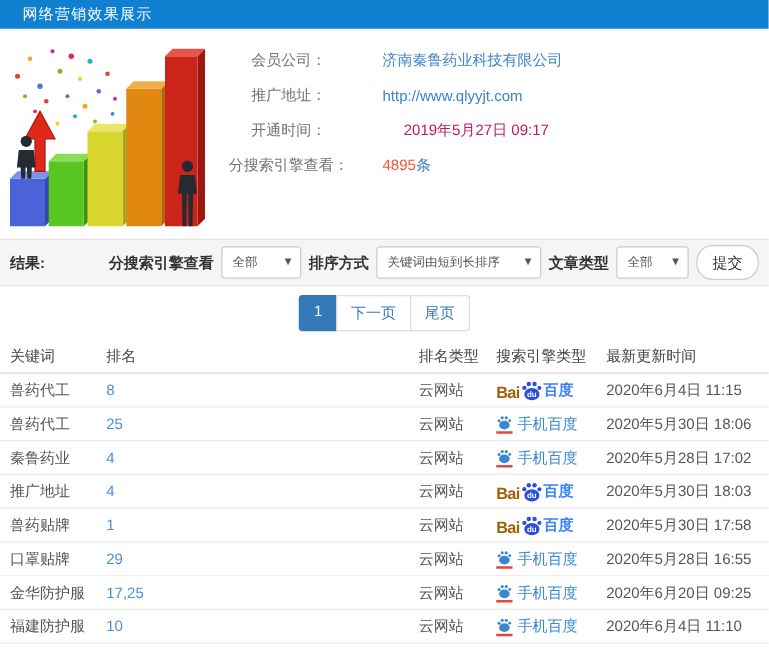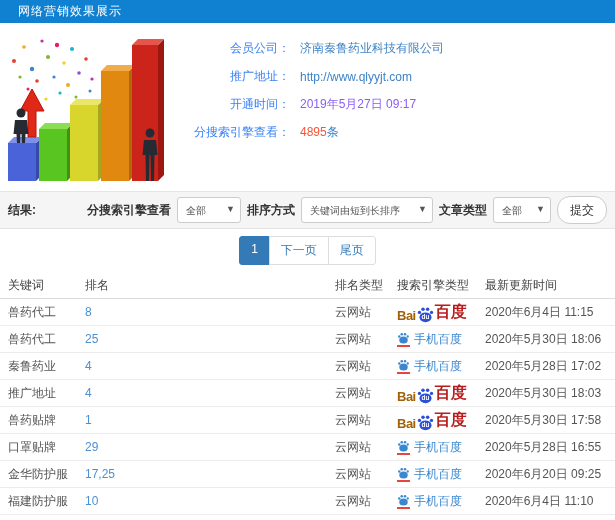--- a/index.html
+++ b/index.html
@@ -8,23 +8,23 @@
 
   
   .titlebar { height:23px; background:#1080d0; color:#fff; line-height:23px;
     padding-left:18px; font-size:12px; letter-spacing:1px; }
 
   
   .hero { position:relative; height:168px; }
   .hero-art { position:absolute; left:2px; top:6px; }
   .info { position:absolute; left:172px; top:12px; width:430px; }
   .info-row { display:flex; align-items:center; height:27px; margin-bottom:1px; }
-  .info-label { width:118px; text-align:right; color:#3b82f6; margin-right:10px; }
+  .info-label { width:118px; text-align:center; color:#737373; margin-right:16px; }
   .info-link { color:#3d83c6; text-decoration:none; }
-  .info-text { color:#8b5cf6; }
+  .info-text { color:#be185d;margin-left:17px; }
   .rank-count { color:#f85436; }
   .rank-unit { color:#3d83c6; }
 
   
   .panel-heading { height:38px; background:#f5f5f5; border-top:1px solid #e4e4e4;
     border-bottom:1px solid #e4e4e4; display:flex; align-items:center; padding:0 8px; }
   .result-label { font-weight:bold; color:#333; }
   .filters { margin-left:auto; display:flex; align-items:center; gap:6px; }
   .flabel { font-weight:bold; color:#333; white-space:nowrap; }
   .select-box { position:relative; background:#fff; border:1px solid #ccc; border-radius:3px;
@@ -55,21 +55,21 @@
   .trow { height:27px; }
   .c1 { padding-left:8px; }
   .rank-link { color:#4a90d2; text-decoration:none; }
   .cell-text { color:#555; }
   .date-cell { color:#555; }
 
   
   .engine-cell { display:flex; align-items:center; }
   .baidu-logo { display:flex; align-items:flex-end; }
   .baidu-bai { color:#a16207; font-weight:bold; font-size:13px; letter-spacing:-0.5px; }
-  .baidu-du-red { color:#b91c1c; font-weight:bold; font-size:16px; }
+  .baidu-du-red { color:#3b82f6; font-weight:bold; font-size:12px; }
   .paw-big { width:17px; height:17px; margin:0 1px 0 1px; }
   
   .mobile-engine { display:flex; align-items:center; gap:4px; }
   .paw-wrap { display:inline-block; border-bottom:2px solid #e8453c; line-height:0; padding-bottom:1px; }
   .paw-small { width:13px; height:12px; }
   .mobile-label { color:#3a87d0; }
 </style>
 </head>
 <body>
 

